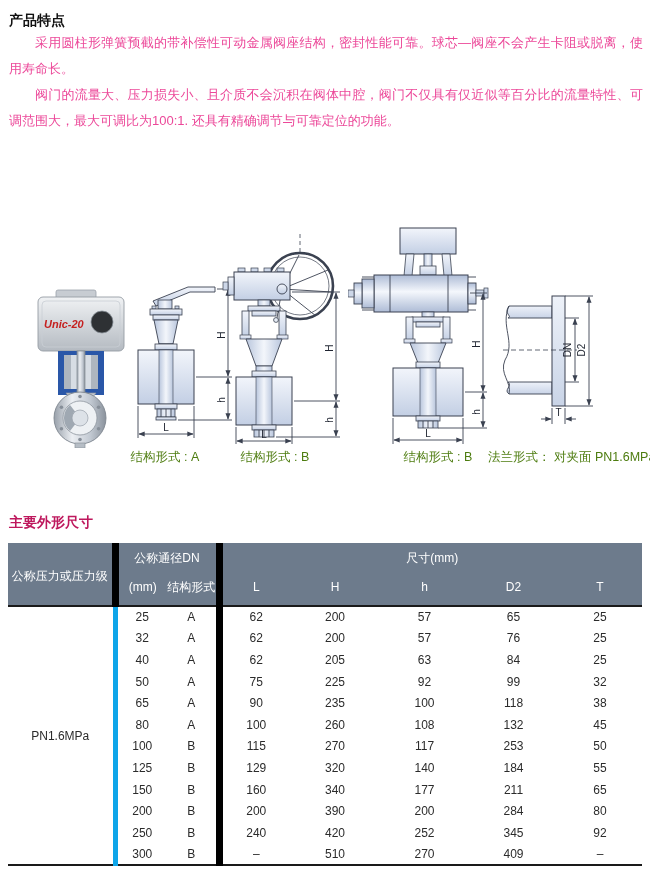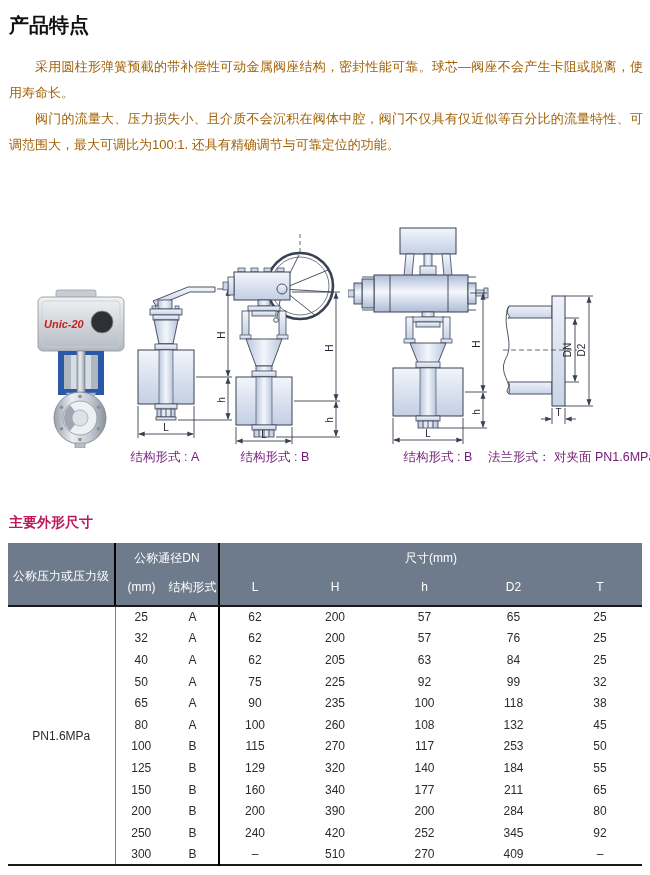--- a/index.html
+++ b/index.html
@@ -2,40 +2,40 @@
 <html><head>
 <meta charset="utf-8">
 <style>
   * { box-sizing: border-box; margin: 0; padding: 0; }
   html,body { background:#ffffff; }
   body { font-family: "Liberation Sans", sans-serif; }
   #page { position: relative; width: 650px; height: 875px; background:#fff; overflow: hidden; }
 
   
   .text-section { position: absolute; left: 9px; top: 12px; width: 634px; color:#1a1a1a; }
-  .sec-title { font-size: 20px; font-weight: bold; color:#111; margin-bottom: 15px; }
-  .text-section p { font-size: 13px; line-height: 26px; text-indent: 2em; text-align: justify; color:#a16207; }
+  .sec-title { font-size: 14px; font-weight: bold; color:#111; }
+  .text-section p { font-size: 13px; line-height: 26px; text-indent: 2em; text-align: justify; color:#ec4899; }
 
   
   .fig { position: absolute; }
   .fig svg { display:block; }
-  .fig-caption { position: absolute; font-size: 12.5px; color:#701a75; text-align:center; white-space:nowrap; }
+  .fig-caption { position: absolute; font-size: 12.5px; color:#4d7c0f; text-align:center; white-space:nowrap; }
 
   
   .tbl-title { position:absolute; left:9px; top:514px; font-size:14px; font-weight:bold; color:#be185d; }
   table.dims { position:absolute; left:8px; top:543px; width:634px; border-collapse: collapse; table-layout: fixed; }
   table.dims th, table.dims td { text-align:center; vertical-align: middle; font-weight: normal; }
   table.dims thead th { background:#6d7b8c; color:#ffffff; font-size:12px; line-height:15px; }
   table.dims thead tr.h1 th { height:27px; padding-top:4px; }
   table.dims thead tr.h2 th { height:36px; border-bottom:2px solid #1a1a1a; }
   table.dims thead th.rs { border-bottom:2px solid #1a1a1a; }
   table.dims td { font-size:12px; color:#2b2b2b; height:21.6px; }
-  .bR { border-right:2px solid #000000; }
+  .bR { border-right:7px solid #000000; }
   table.dims { border-bottom:2px solid #1a1a1a; }
-  td.col-pressure { border-right:1px solid #0ea5e9; font-size:12px; }
+  td.col-pressure { border-right:5px solid #0ea5e9; font-size:12px; }
 
   .dimtxt { font-size:10px; fill:#1f2430; font-family:"Liberation Sans",sans-serif; }
   .dline { stroke:#3a4150; stroke-width:0.9; fill:none; }
 </style>
 </head>
 <body>
 
 <div id="page">
 
   <div class="text-section">

